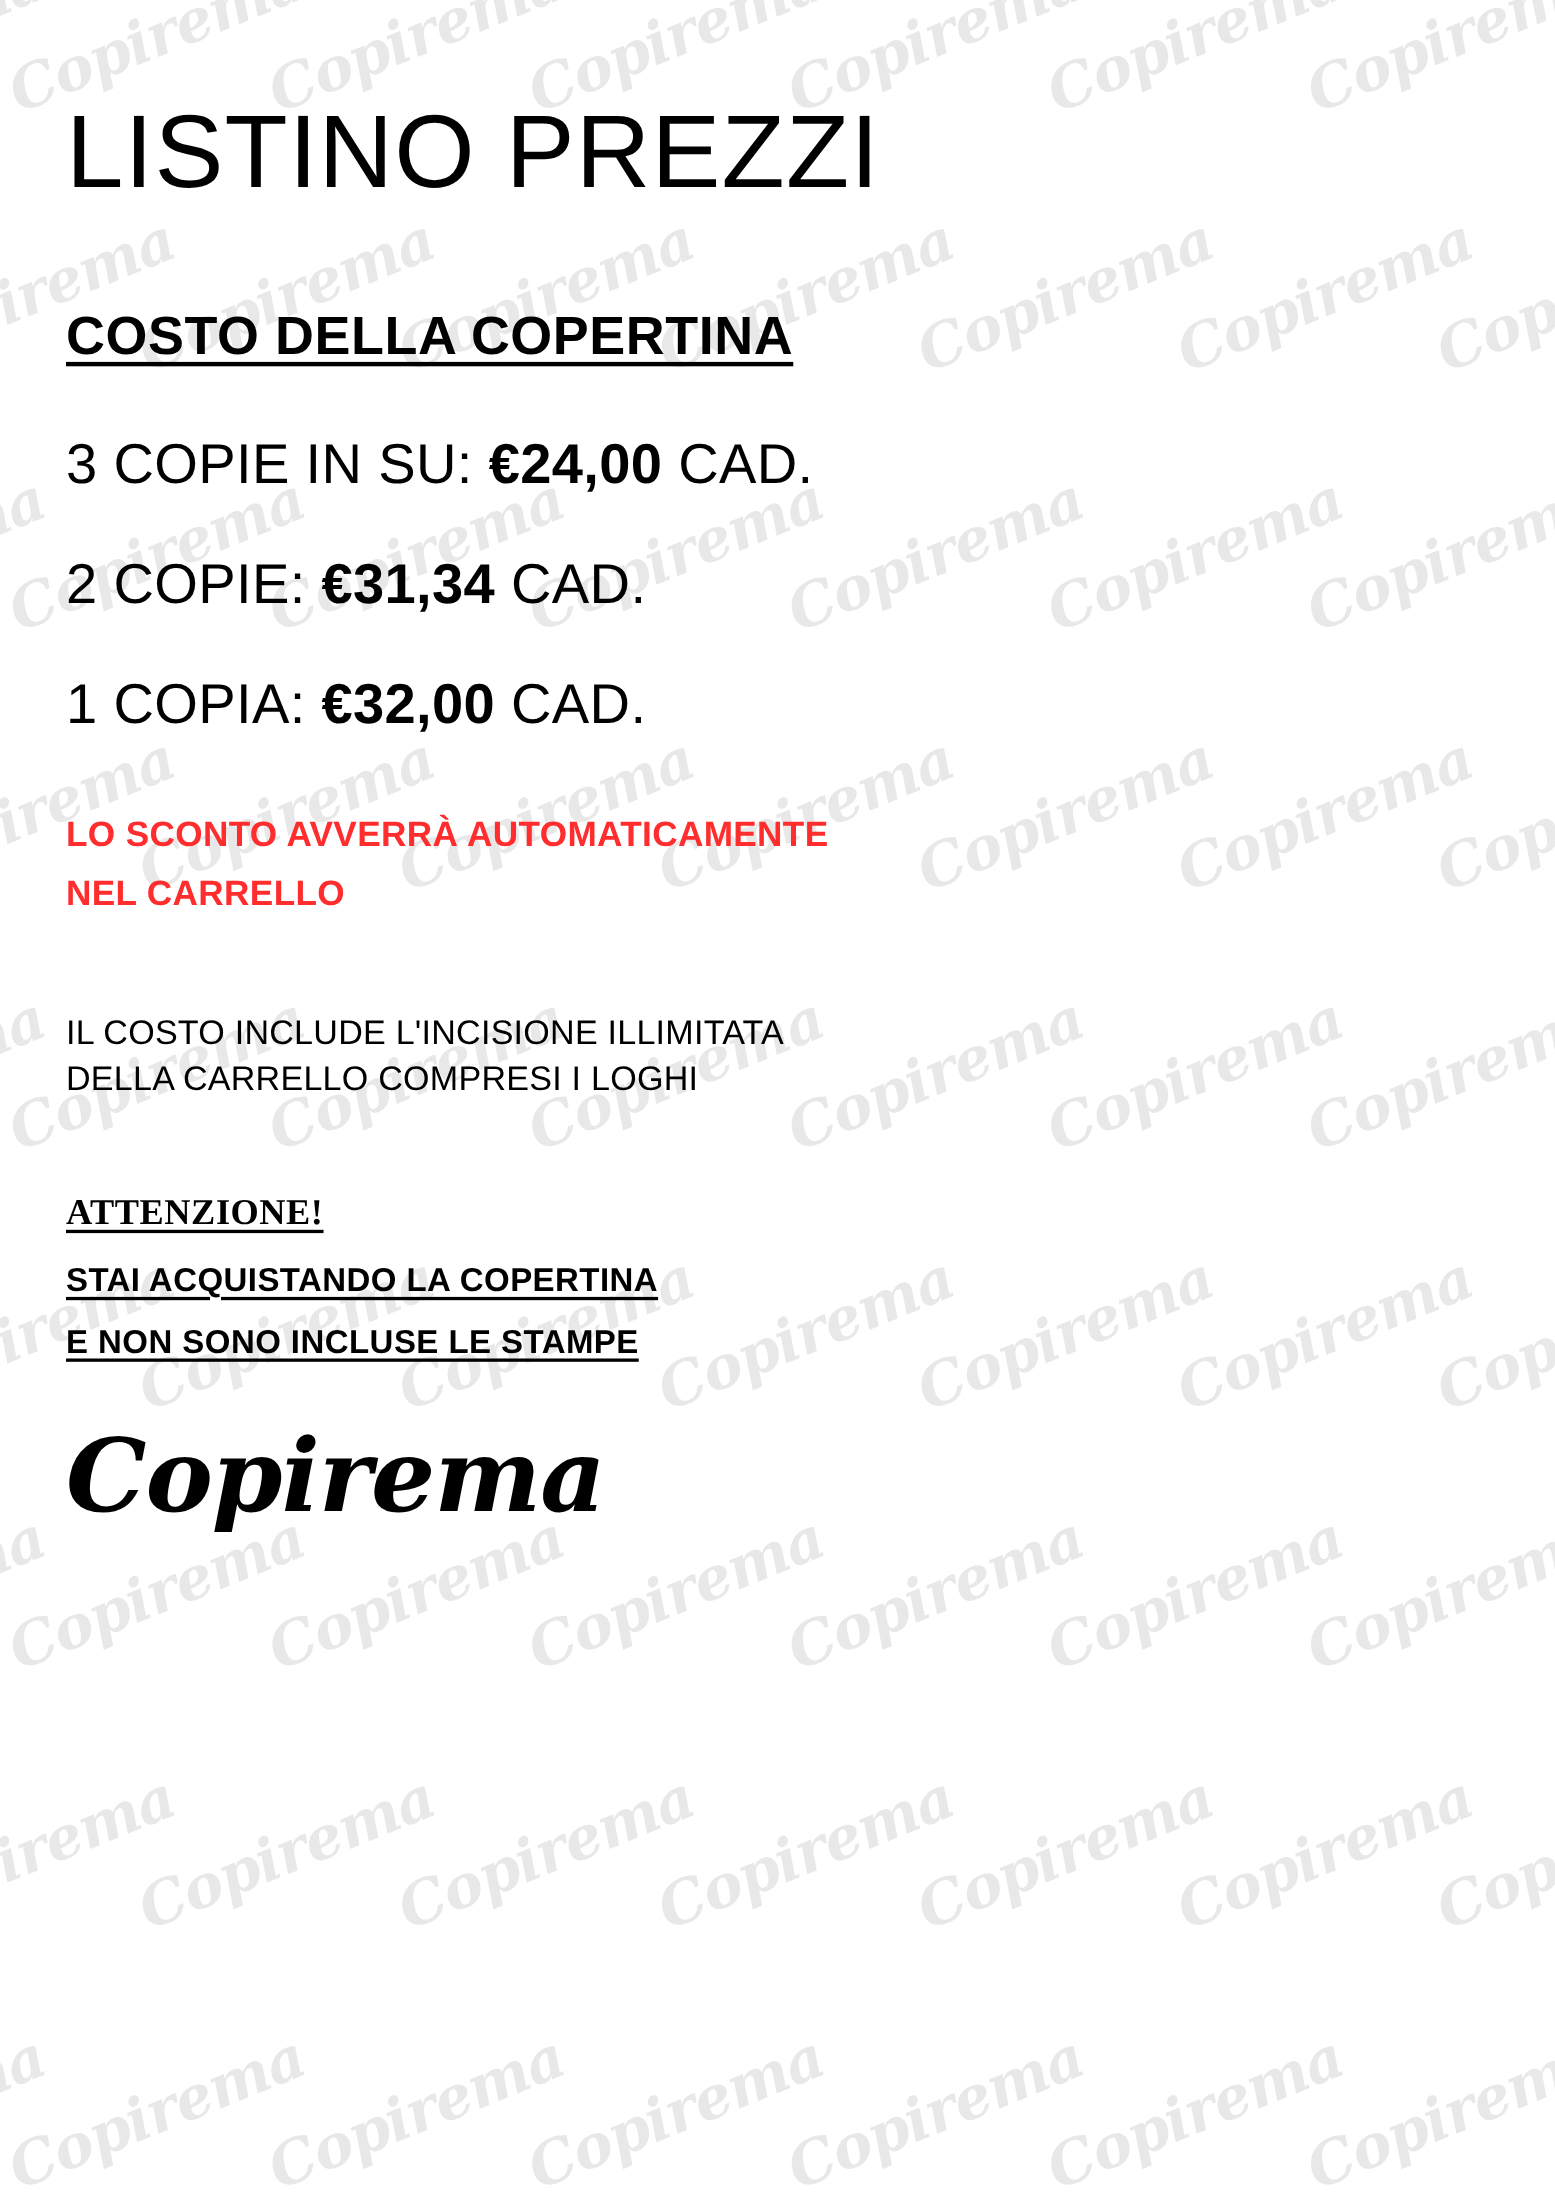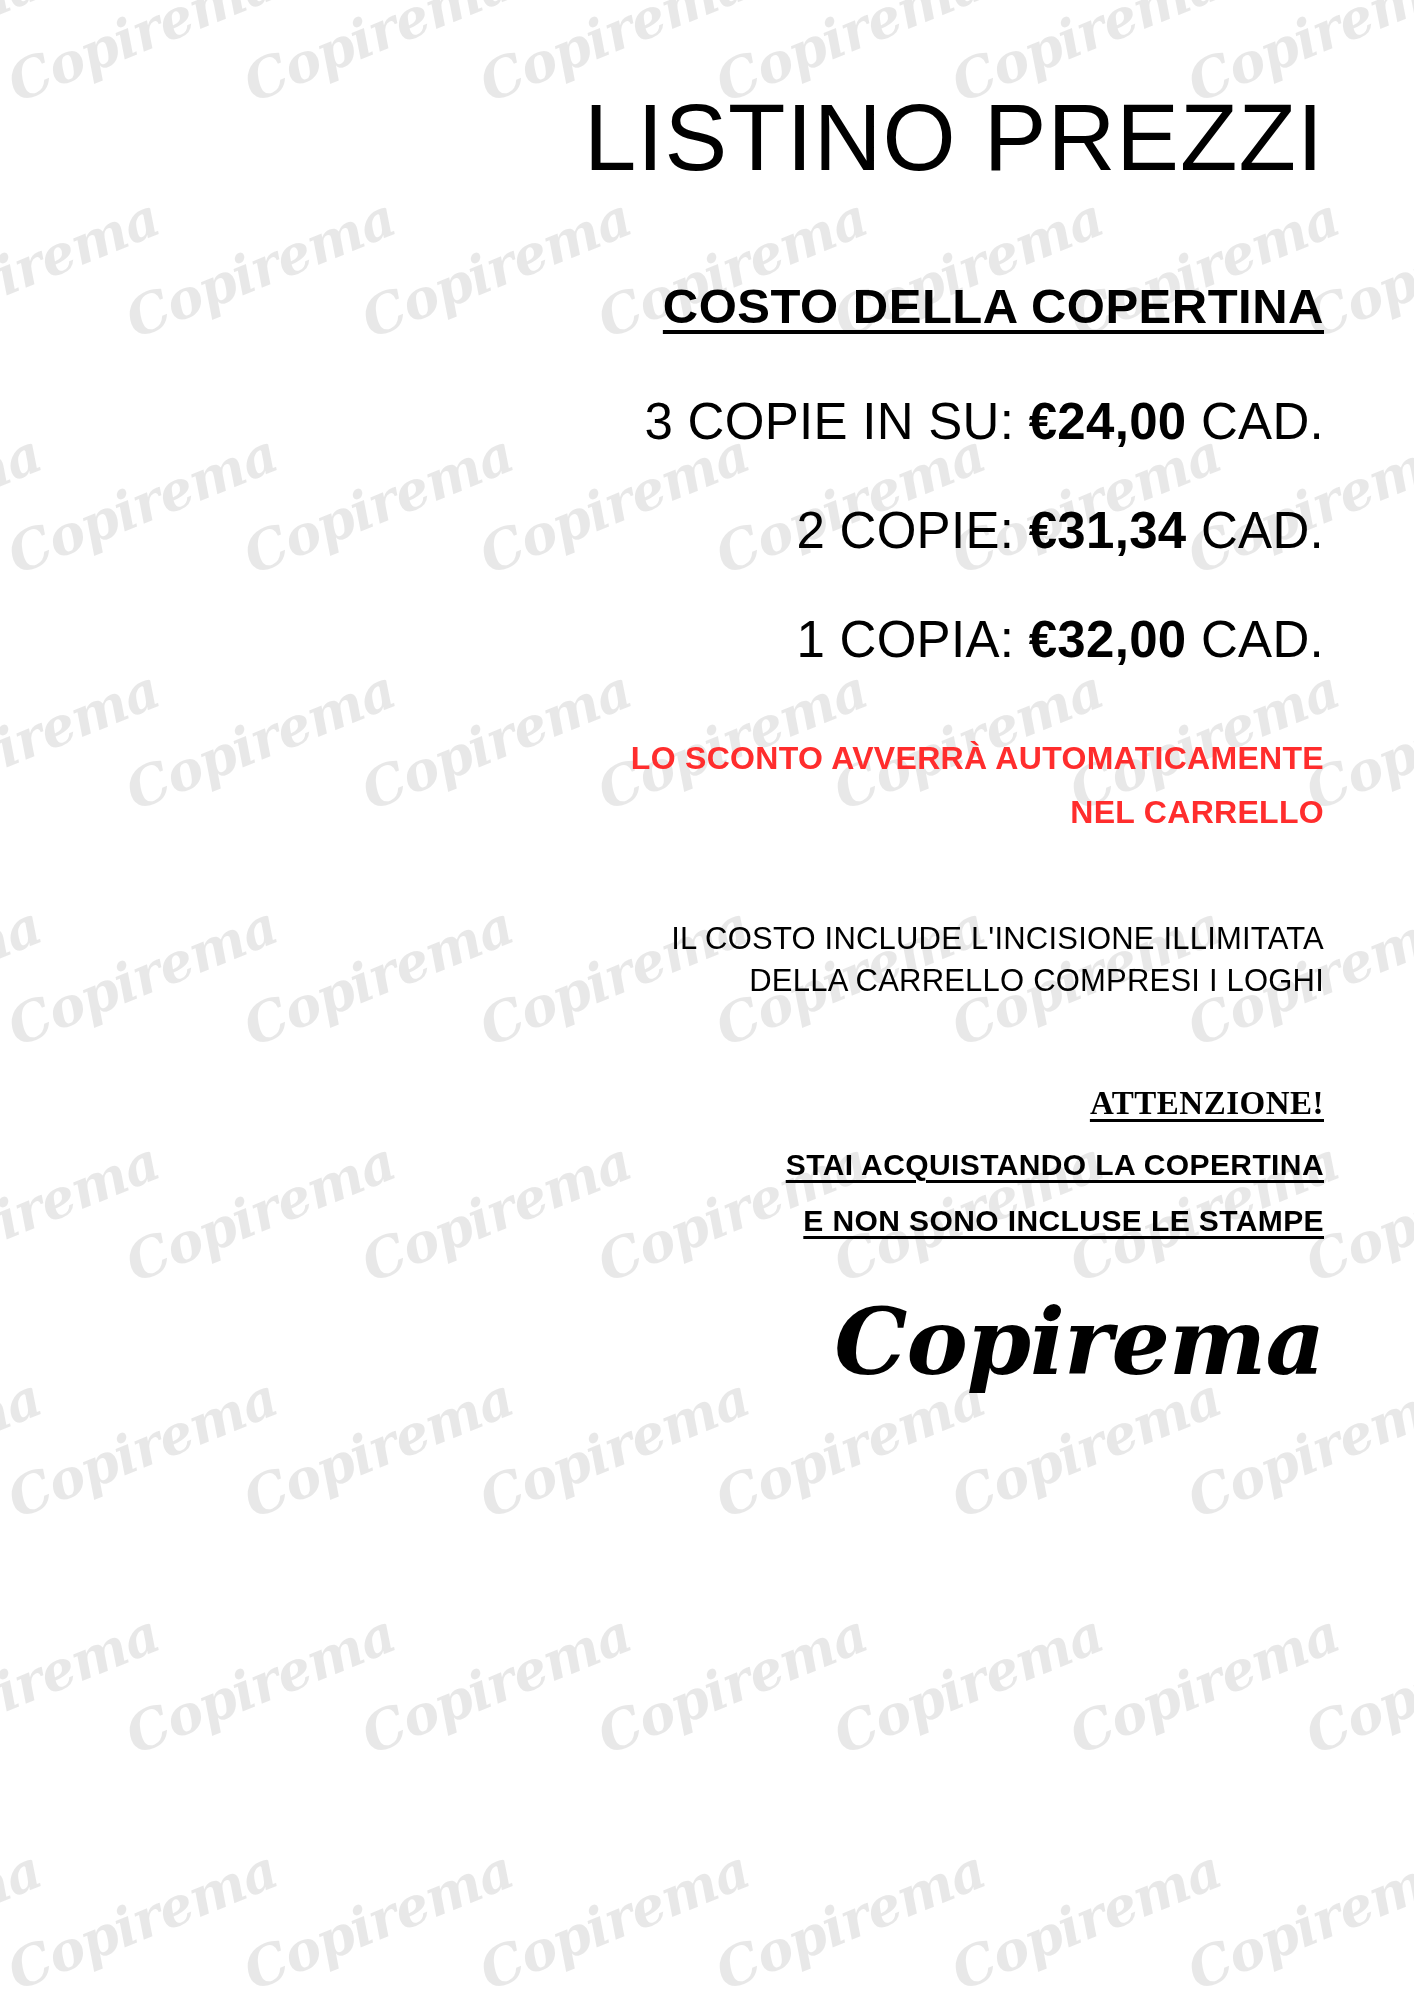--- a/index.html
+++ b/index.html
@@ -37,21 +37,21 @@
   }
 
   
   #content {
     position: relative;
     z-index: 1;
     width: 100%;
     height: 100%;
     box-sizing: border-box;
     padding: 90px 90px 40px 60px;
-    text-align: right;
+    text-align: left;
   }
 
   #page-title {
     font-size: 94px;
     font-weight: 400;
     letter-spacing: 1px;
     line-height: 1.02;
     margin: 0 0 92px 0;
     font-family: "Liberation Sans", sans-serif;
   }

